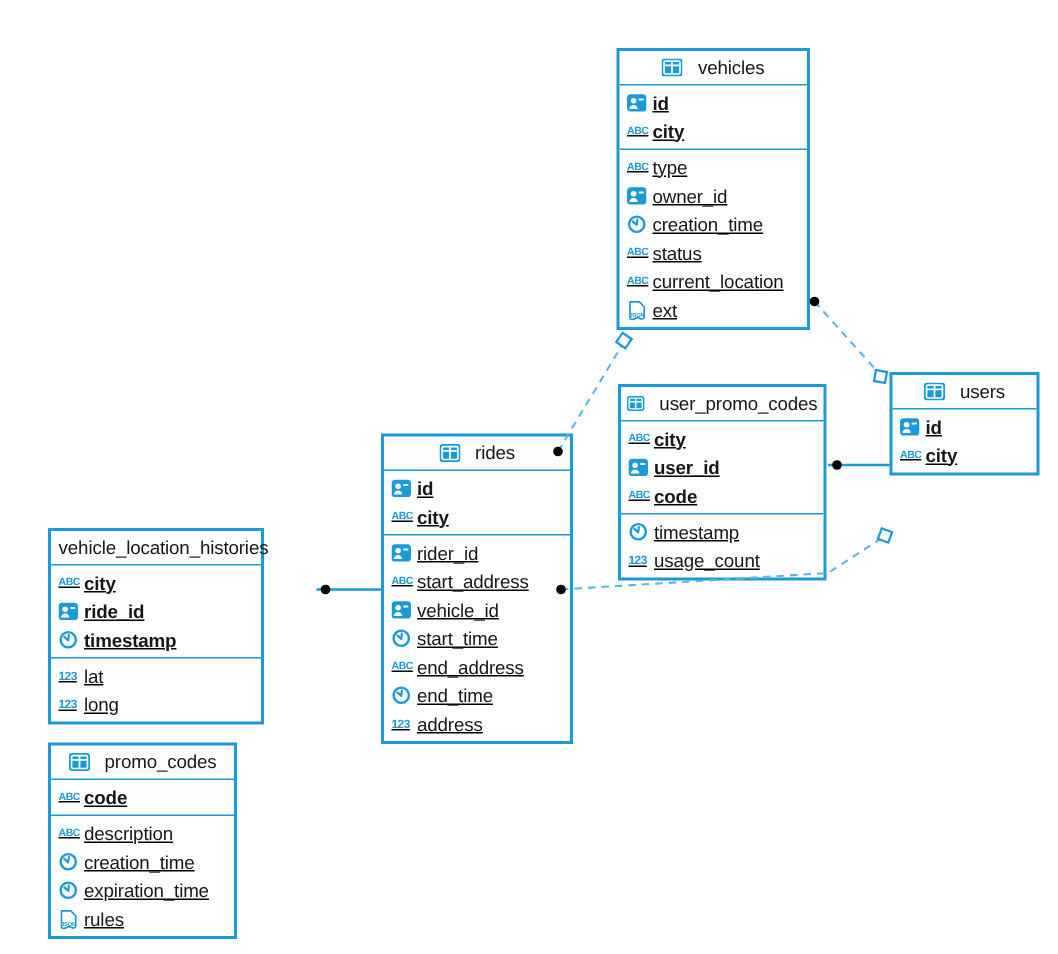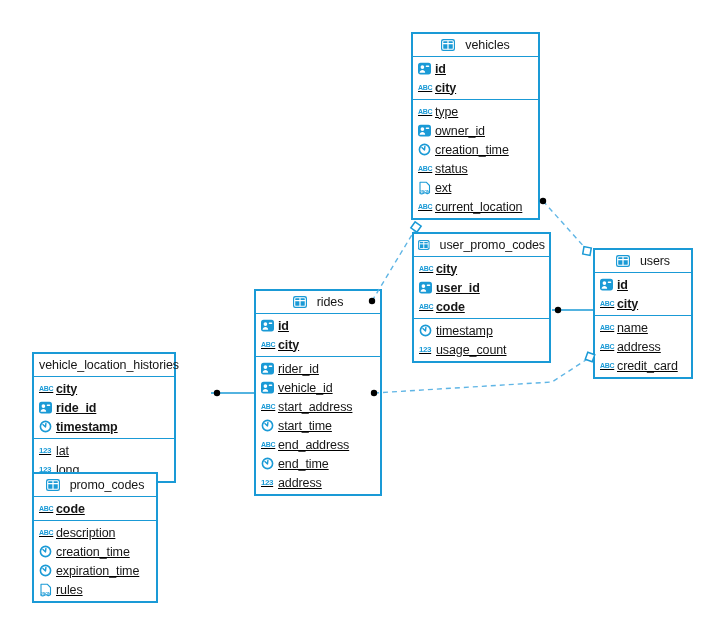--- a/index.html
+++ b/index.html
@@ -113,36 +113,36 @@
           <span>creation_time</span>
         </div>
         <div class="row">
           <span class="ic">
             <span class="txicon">ABC</span>
           </span>
           <span>status</span>
         </div>
         <div class="row">
           <span class="ic">
+            <span class="txicon">ABC</span>
+          </span>
+          <span>current_location</span>
+        </div>
+        <div class="row">
+          <span class="ic">
             <svg width="13" height="14" viewBox="0 0 13 14">
               <path d="M2 1.2 h6.2 l3.3 3.3 v7.2 q-1.6 1.6 -3 0.6 q-1.5 -1 -3 0 q-1.7 1.1 -3.5 0.2 z" fill="#fff" style="stroke:var(--accent)" stroke-width="1.1" stroke-linejoin="round"></path>
               <text x="1.6" y="11.6" font-size="3.9" font-weight="bold" style="fill:var(--accent)">JSON</text>
             </svg>
           </span>
           <span>ext</span>
         </div>
-        <div class="row">
-          <span class="ic">
-            <span class="txicon">ABC</span>
-          </span>
-          <span>current_location</span>
-        </div>
-      </div>
-    </div>
-    <div class="table" style="left: 412px; top: 232px; width: 139px;">
+      </div>
+    </div>
+    <div class="table" style="left: 412px; top: 256px; width: 139px;">
       <div class="thead">
         <span class="ic" style="width: auto; min-width: 0px;">
           <svg width="14" height="12" viewBox="0 0 14 12">
             <rect width="14" height="12" rx="2.2" style="fill:var(--accent)"></rect>
             <rect x="1.7" y="1.7" width="10.6" height="8.6" rx="1" fill="none" stroke="#fff" stroke-width="1.1"></rect>
             <g stroke="#fff" stroke-width="1.2" stroke-linecap="round">
               <line x1="2.2" y1="4.6" x2="11.8" y2="4.6"></line>
               <line x1="7" y1="2" x2="7" y2="10"></line>
             </g>
           </svg>
@@ -218,193 +218,173 @@
           </span>
           <span>id</span>
         </div>
         <div class="row key">
           <span class="ic">
             <span class="txicon">ABC</span>
           </span>
           <span>city</span>
         </div>
       </div>
-      <div class="section">
-        <div class="row">
-          <span class="ic">
-            <span class="txicon">ABC</span>
-          </span>
-          <span>name</span>
-        </div>
-        <div class="row">
-          <span class="ic">
-            <span class="txicon">ABC</span>
+    </div>
+    <div class="table" style="left: 254px; top: 289px; width: 128px;">
+      <div class="thead">
+        <span class="ic" style="width: auto; min-width: 0px;">
+          <svg width="14" height="12" viewBox="0 0 14 12">
+            <rect width="14" height="12" rx="2.2" style="fill:var(--accent)"></rect>
+            <rect x="1.7" y="1.7" width="10.6" height="8.6" rx="1" fill="none" stroke="#fff" stroke-width="1.1"></rect>
+            <g stroke="#fff" stroke-width="1.2" stroke-linecap="round">
+              <line x1="2.2" y1="4.6" x2="11.8" y2="4.6"></line>
+              <line x1="7" y1="2" x2="7" y2="10"></line>
+            </g>
+          </svg>
+        </span>
+        <span class="title">rides</span>
+      </div>
+      <div class="section">
+        <div class="row key">
+          <span class="ic">
+            <svg width="13" height="13" viewBox="0 0 13 13">
+              <rect x="0" y="0.8" width="13" height="11.6" rx="2.6" style="fill:var(--accent)"></rect>
+              <circle cx="4.4" cy="5.1" r="1.85" fill="#fff"></circle>
+              <path d="M1.6 10.7c0.1-1.7 1.4-2.7 2.8-2.7c1.4 0 2.7 1 2.8 2.7z" fill="#fff"></path>
+              <rect x="7.7" y="3.6" width="3.6" height="1.4" rx="0.7" fill="#fff"></rect>
+            </svg>
+          </span>
+          <span>id</span>
+        </div>
+        <div class="row key">
+          <span class="ic">
+            <span class="txicon">ABC</span>
+          </span>
+          <span>city</span>
+        </div>
+      </div>
+      <div class="section">
+        <div class="row">
+          <span class="ic">
+            <svg width="13" height="13" viewBox="0 0 13 13">
+              <rect x="0" y="0.8" width="13" height="11.6" rx="2.6" style="fill:var(--accent)"></rect>
+              <circle cx="4.4" cy="5.1" r="1.85" fill="#fff"></circle>
+              <path d="M1.6 10.7c0.1-1.7 1.4-2.7 2.8-2.7c1.4 0 2.7 1 2.8 2.7z" fill="#fff"></path>
+              <rect x="7.7" y="3.6" width="3.6" height="1.4" rx="0.7" fill="#fff"></rect>
+            </svg>
+          </span>
+          <span>rider_id</span>
+        </div>
+        <div class="row">
+          <span class="ic">
+            <span class="txicon">ABC</span>
+          </span>
+          <span>start_address</span>
+        </div>
+        <div class="row">
+          <span class="ic">
+            <svg width="13" height="13" viewBox="0 0 13 13">
+              <rect x="0" y="0.8" width="13" height="11.6" rx="2.6" style="fill:var(--accent)"></rect>
+              <circle cx="4.4" cy="5.1" r="1.85" fill="#fff"></circle>
+              <path d="M1.6 10.7c0.1-1.7 1.4-2.7 2.8-2.7c1.4 0 2.7 1 2.8 2.7z" fill="#fff"></path>
+              <rect x="7.7" y="3.6" width="3.6" height="1.4" rx="0.7" fill="#fff"></rect>
+            </svg>
+          </span>
+          <span>vehicle_id</span>
+        </div>
+        <div class="row">
+          <span class="ic">
+            <svg width="13" height="13" viewBox="0 0 13 13">
+              <circle cx="6.5" cy="6.5" r="5.1" fill="none" style="stroke:var(--accent)" stroke-width="1.6"></circle>
+              <path d="M6.5 6.9 L3.9 4.6 M6.5 6.9 L6.9 3.4" fill="none" style="stroke:var(--accent)" stroke-width="1.4" stroke-linecap="round"></path>
+            </svg>
+          </span>
+          <span>start_time</span>
+        </div>
+        <div class="row">
+          <span class="ic">
+            <span class="txicon">ABC</span>
+          </span>
+          <span>end_address</span>
+        </div>
+        <div class="row">
+          <span class="ic">
+            <svg width="13" height="13" viewBox="0 0 13 13">
+              <circle cx="6.5" cy="6.5" r="5.1" fill="none" style="stroke:var(--accent)" stroke-width="1.6"></circle>
+              <path d="M6.5 6.9 L3.9 4.6 M6.5 6.9 L6.9 3.4" fill="none" style="stroke:var(--accent)" stroke-width="1.4" stroke-linecap="round"></path>
+            </svg>
+          </span>
+          <span>end_time</span>
+        </div>
+        <div class="row">
+          <span class="ic">
+            <span class="txicon num">123</span>
           </span>
           <span>address</span>
         </div>
-        <div class="row">
-          <span class="ic">
-            <span class="txicon">ABC</span>
-          </span>
-          <span>credit_card</span>
-        </div>
-      </div>
-    </div>
-    <div class="table" style="left: 254px; top: 289px; width: 128px;">
-      <div class="thead">
-        <span class="ic" style="width: auto; min-width: 0px;">
-          <svg width="14" height="12" viewBox="0 0 14 12">
-            <rect width="14" height="12" rx="2.2" style="fill:var(--accent)"></rect>
-            <rect x="1.7" y="1.7" width="10.6" height="8.6" rx="1" fill="none" stroke="#fff" stroke-width="1.1"></rect>
-            <g stroke="#fff" stroke-width="1.2" stroke-linecap="round">
-              <line x1="2.2" y1="4.6" x2="11.8" y2="4.6"></line>
-              <line x1="7" y1="2" x2="7" y2="10"></line>
-            </g>
-          </svg>
-        </span>
-        <span class="title">rides</span>
-      </div>
-      <div class="section">
-        <div class="row key">
-          <span class="ic">
-            <svg width="13" height="13" viewBox="0 0 13 13">
-              <rect x="0" y="0.8" width="13" height="11.6" rx="2.6" style="fill:var(--accent)"></rect>
-              <circle cx="4.4" cy="5.1" r="1.85" fill="#fff"></circle>
-              <path d="M1.6 10.7c0.1-1.7 1.4-2.7 2.8-2.7c1.4 0 2.7 1 2.8 2.7z" fill="#fff"></path>
-              <rect x="7.7" y="3.6" width="3.6" height="1.4" rx="0.7" fill="#fff"></rect>
-            </svg>
-          </span>
-          <span>id</span>
-        </div>
+      </div>
+    </div>
+    <div class="table" style="left: 32px; top: 352px; width: 144px;">
+      <div class="thead">
+        <span class="ic" style="width: auto; min-width: 0px;">
+          <svg width="14" height="12" viewBox="0 0 14 12">
+            <rect width="14" height="12" rx="2.2" style="fill:var(--accent)"></rect>
+            <rect x="1.7" y="1.7" width="10.6" height="8.6" rx="1" fill="none" stroke="#fff" stroke-width="1.1"></rect>
+            <g stroke="#fff" stroke-width="1.2" stroke-linecap="round">
+              <line x1="2.2" y1="4.6" x2="11.8" y2="4.6"></line>
+              <line x1="7" y1="2" x2="7" y2="10"></line>
+            </g>
+          </svg>
+        </span>
+        <span class="title">vehicle_location_histories</span>
+      </div>
+      <div class="section">
         <div class="row key">
           <span class="ic">
             <span class="txicon">ABC</span>
           </span>
           <span>city</span>
         </div>
-      </div>
-      <div class="section">
-        <div class="row">
-          <span class="ic">
-            <svg width="13" height="13" viewBox="0 0 13 13">
-              <rect x="0" y="0.8" width="13" height="11.6" rx="2.6" style="fill:var(--accent)"></rect>
-              <circle cx="4.4" cy="5.1" r="1.85" fill="#fff"></circle>
-              <path d="M1.6 10.7c0.1-1.7 1.4-2.7 2.8-2.7c1.4 0 2.7 1 2.8 2.7z" fill="#fff"></path>
-              <rect x="7.7" y="3.6" width="3.6" height="1.4" rx="0.7" fill="#fff"></rect>
-            </svg>
-          </span>
-          <span>rider_id</span>
-        </div>
-        <div class="row">
-          <span class="ic">
-            <svg width="13" height="13" viewBox="0 0 13 13">
-              <rect x="0" y="0.8" width="13" height="11.6" rx="2.6" style="fill:var(--accent)"></rect>
-              <circle cx="4.4" cy="5.1" r="1.85" fill="#fff"></circle>
-              <path d="M1.6 10.7c0.1-1.7 1.4-2.7 2.8-2.7c1.4 0 2.7 1 2.8 2.7z" fill="#fff"></path>
-              <rect x="7.7" y="3.6" width="3.6" height="1.4" rx="0.7" fill="#fff"></rect>
-            </svg>
-          </span>
-          <span>vehicle_id</span>
-        </div>
-        <div class="row">
-          <span class="ic">
-            <span class="txicon">ABC</span>
-          </span>
-          <span>start_address</span>
-        </div>
-        <div class="row">
-          <span class="ic">
-            <svg width="13" height="13" viewBox="0 0 13 13">
-              <circle cx="6.5" cy="6.5" r="5.1" fill="none" style="stroke:var(--accent)" stroke-width="1.6"></circle>
-              <path d="M6.5 6.9 L3.9 4.6 M6.5 6.9 L6.9 3.4" fill="none" style="stroke:var(--accent)" stroke-width="1.4" stroke-linecap="round"></path>
-            </svg>
-          </span>
-          <span>start_time</span>
-        </div>
-        <div class="row">
-          <span class="ic">
-            <span class="txicon">ABC</span>
-          </span>
-          <span>end_address</span>
-        </div>
-        <div class="row">
-          <span class="ic">
-            <svg width="13" height="13" viewBox="0 0 13 13">
-              <circle cx="6.5" cy="6.5" r="5.1" fill="none" style="stroke:var(--accent)" stroke-width="1.6"></circle>
-              <path d="M6.5 6.9 L3.9 4.6 M6.5 6.9 L6.9 3.4" fill="none" style="stroke:var(--accent)" stroke-width="1.4" stroke-linecap="round"></path>
-            </svg>
-          </span>
-          <span>end_time</span>
-        </div>
+        <div class="row key">
+          <span class="ic">
+            <svg width="13" height="13" viewBox="0 0 13 13">
+              <rect x="0" y="0.8" width="13" height="11.6" rx="2.6" style="fill:var(--accent)"></rect>
+              <circle cx="4.4" cy="5.1" r="1.85" fill="#fff"></circle>
+              <path d="M1.6 10.7c0.1-1.7 1.4-2.7 2.8-2.7c1.4 0 2.7 1 2.8 2.7z" fill="#fff"></path>
+              <rect x="7.7" y="3.6" width="3.6" height="1.4" rx="0.7" fill="#fff"></rect>
+            </svg>
+          </span>
+          <span>ride_id</span>
+        </div>
+        <div class="row key">
+          <span class="ic">
+            <svg width="13" height="13" viewBox="0 0 13 13">
+              <circle cx="6.5" cy="6.5" r="5.1" fill="none" style="stroke:var(--accent)" stroke-width="1.6"></circle>
+              <path d="M6.5 6.9 L3.9 4.6 M6.5 6.9 L6.9 3.4" fill="none" style="stroke:var(--accent)" stroke-width="1.4" stroke-linecap="round"></path>
+            </svg>
+          </span>
+          <span>timestamp</span>
+        </div>
+      </div>
+      <div class="section">
         <div class="row">
           <span class="ic">
             <span class="txicon num">123</span>
           </span>
-          <span>address</span>
-        </div>
-      </div>
-    </div>
-    <div class="table" style="left: 32px; top: 352px; width: 144px;">
-      <div class="thead">
-        <span class="ic" style="width: auto; min-width: 0px;">
-          <svg width="14" height="12" viewBox="0 0 14 12">
-            <rect width="14" height="12" rx="2.2" style="fill:var(--accent)"></rect>
-            <rect x="1.7" y="1.7" width="10.6" height="8.6" rx="1" fill="none" stroke="#fff" stroke-width="1.1"></rect>
-            <g stroke="#fff" stroke-width="1.2" stroke-linecap="round">
-              <line x1="2.2" y1="4.6" x2="11.8" y2="4.6"></line>
-              <line x1="7" y1="2" x2="7" y2="10"></line>
-            </g>
-          </svg>
-        </span>
-        <span class="title">vehicle_location_histories</span>
-      </div>
-      <div class="section">
-        <div class="row key">
-          <span class="ic">
-            <span class="txicon">ABC</span>
-          </span>
-          <span>city</span>
-        </div>
-        <div class="row key">
-          <span class="ic">
-            <svg width="13" height="13" viewBox="0 0 13 13">
-              <rect x="0" y="0.8" width="13" height="11.6" rx="2.6" style="fill:var(--accent)"></rect>
-              <circle cx="4.4" cy="5.1" r="1.85" fill="#fff"></circle>
-              <path d="M1.6 10.7c0.1-1.7 1.4-2.7 2.8-2.7c1.4 0 2.7 1 2.8 2.7z" fill="#fff"></path>
-              <rect x="7.7" y="3.6" width="3.6" height="1.4" rx="0.7" fill="#fff"></rect>
-            </svg>
-          </span>
-          <span>ride_id</span>
-        </div>
-        <div class="row key">
-          <span class="ic">
-            <svg width="13" height="13" viewBox="0 0 13 13">
-              <circle cx="6.5" cy="6.5" r="5.1" fill="none" style="stroke:var(--accent)" stroke-width="1.6"></circle>
-              <path d="M6.5 6.9 L3.9 4.6 M6.5 6.9 L6.9 3.4" fill="none" style="stroke:var(--accent)" stroke-width="1.4" stroke-linecap="round"></path>
-            </svg>
-          </span>
-          <span>timestamp</span>
-        </div>
-      </div>
-      <div class="section">
+          <span>lat</span>
+        </div>
         <div class="row">
           <span class="ic">
             <span class="txicon num">123</span>
           </span>
-          <span>lat</span>
-        </div>
-        <div class="row">
-          <span class="ic">
-            <span class="txicon num">123</span>
-          </span>
           <span>long</span>
         </div>
       </div>
     </div>
-    <div class="table" style="left: 32px; top: 472px; width: 126px;">
+    <div class="table" style="left: 32px; top: 495px; width: 126px;">
       <div class="thead">
         <span class="ic" style="width: auto; min-width: 0px;">
           <svg width="14" height="12" viewBox="0 0 14 12">
             <rect width="14" height="12" rx="2.2" style="fill:var(--accent)"></rect>
             <rect x="1.7" y="1.7" width="10.6" height="8.6" rx="1" fill="none" stroke="#fff" stroke-width="1.1"></rect>
             <g stroke="#fff" stroke-width="1.2" stroke-linecap="round">
               <line x1="2.2" y1="4.6" x2="11.8" y2="4.6"></line>
               <line x1="7" y1="2" x2="7" y2="10"></line>
             </g>
           </svg>

